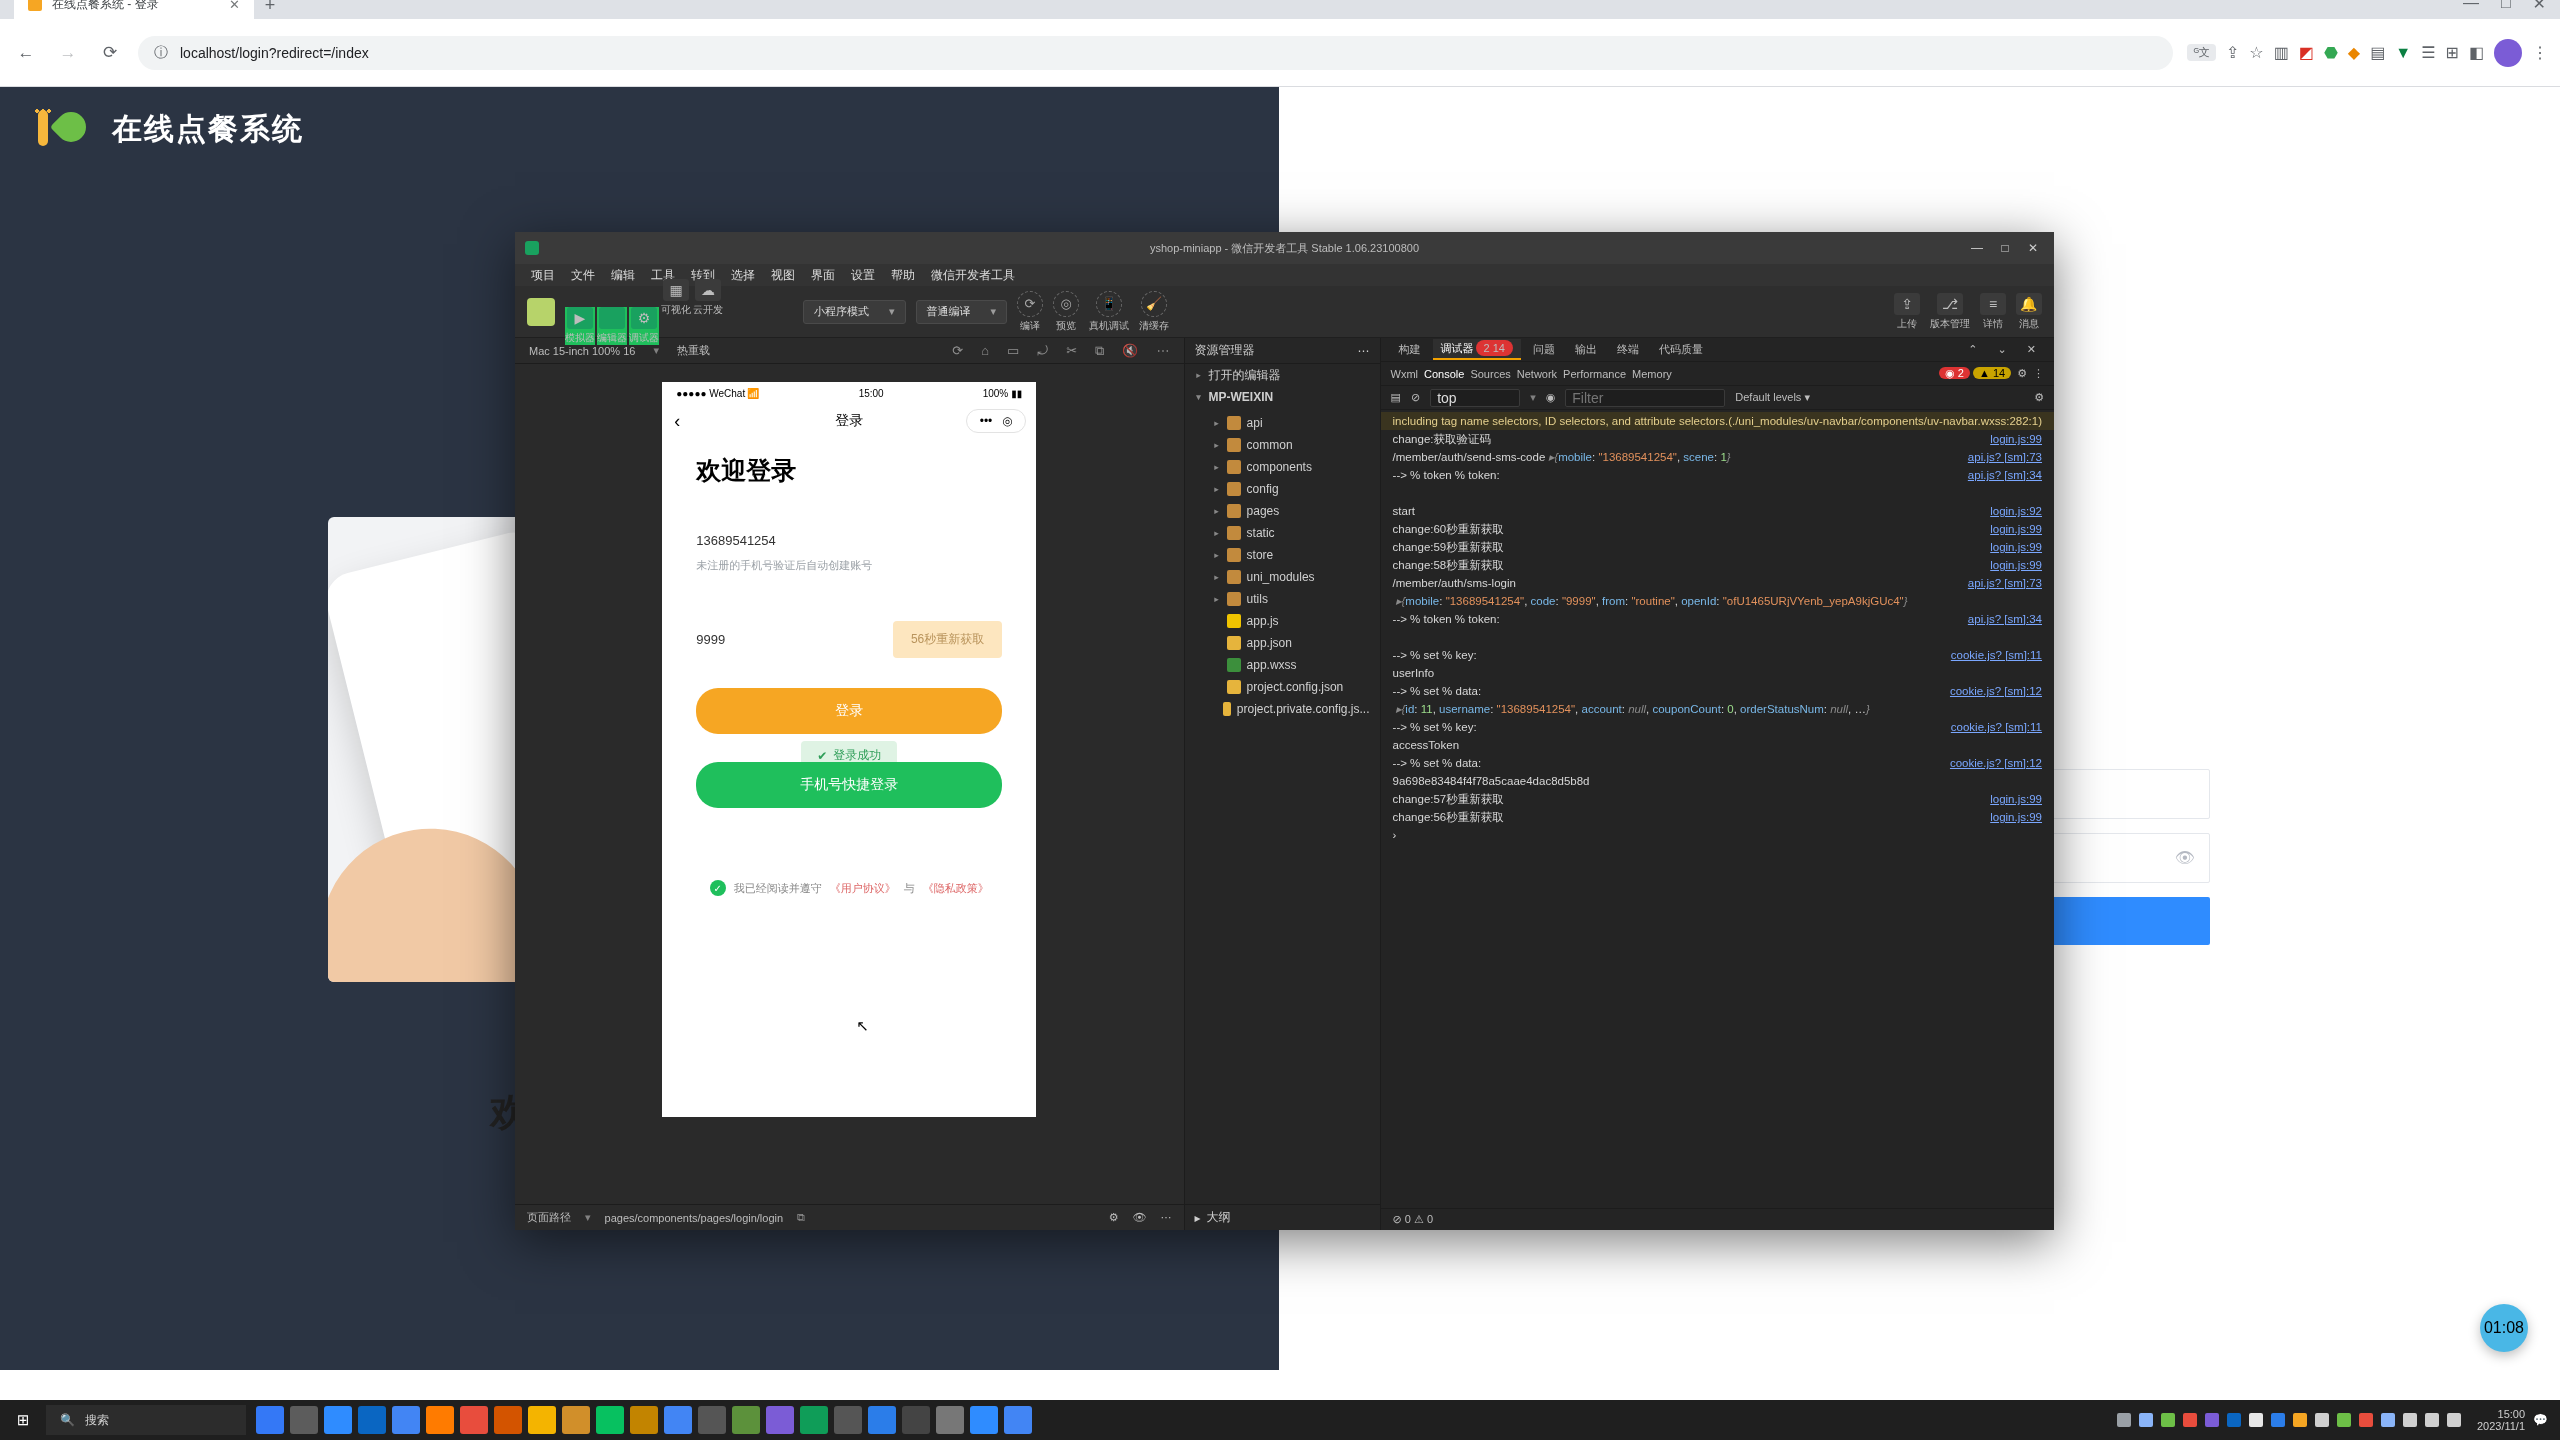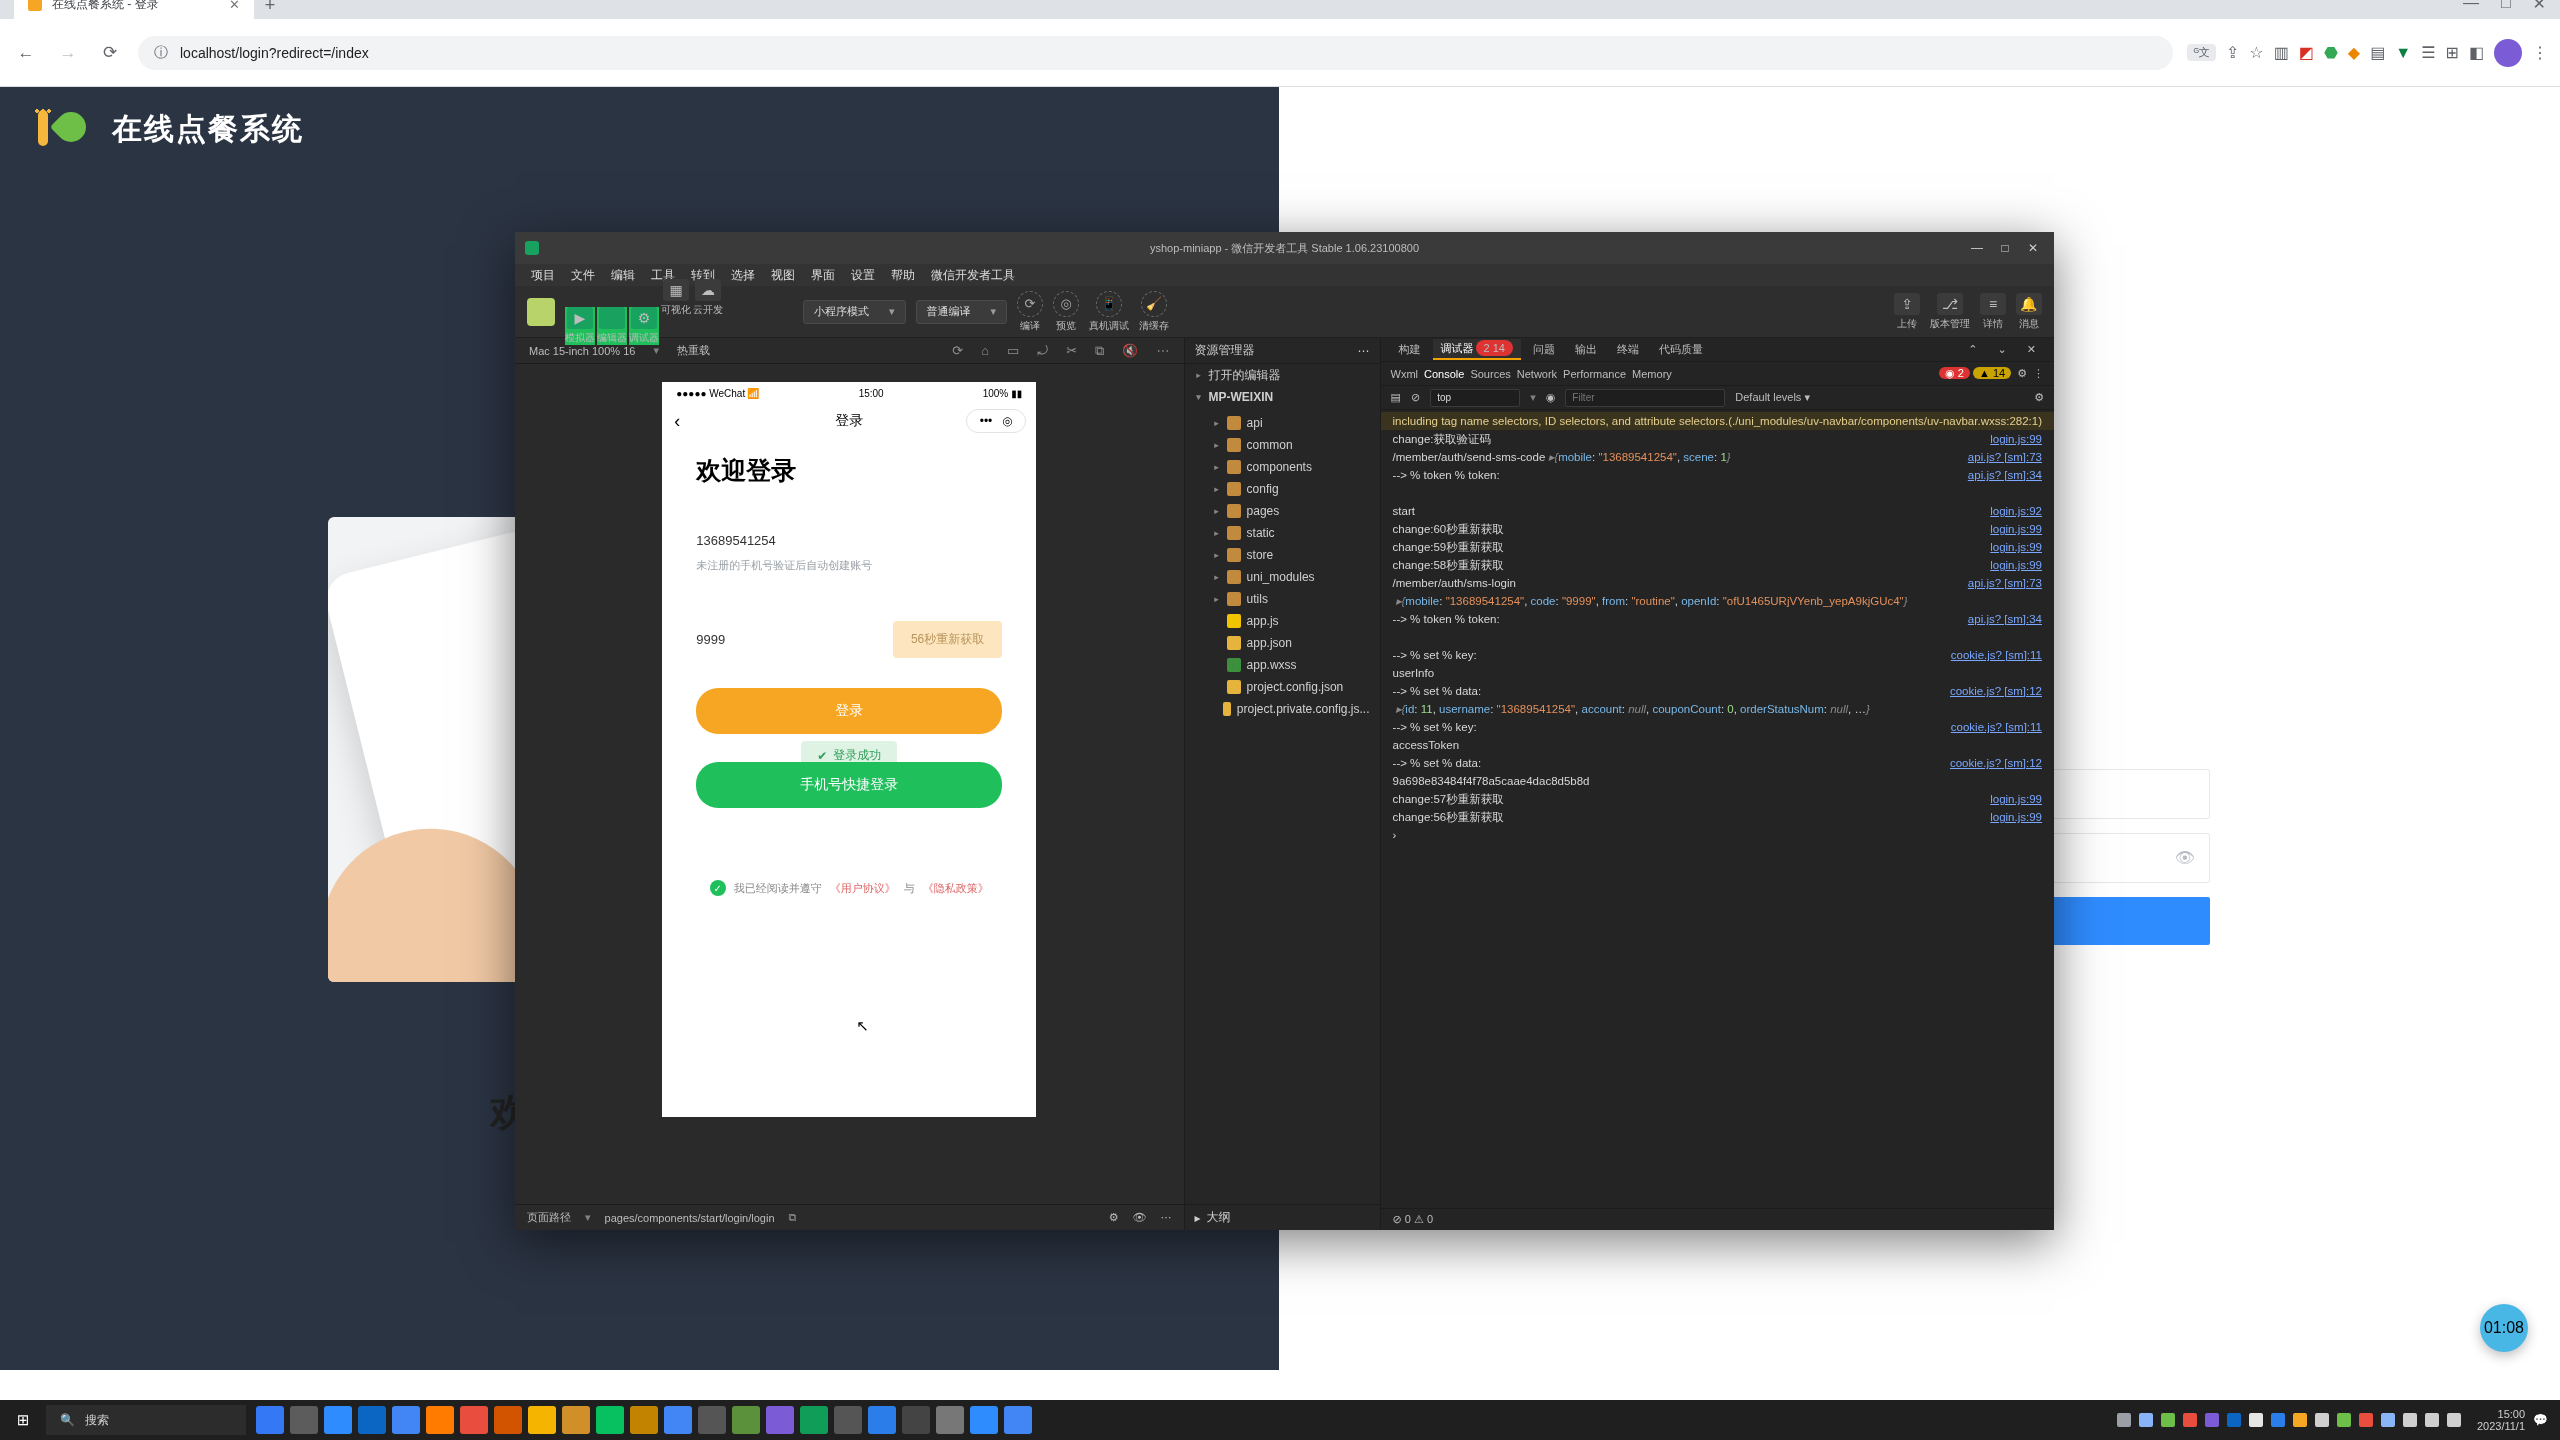--- a/index.html
+++ b/index.html
@@ -96,21 +96,21 @@
 
 #dev{flex:1;display:flex;flex-direction:column;background:#242424}
 #dev-tabs{height:24px;display:flex;align-items:center;gap:4px;padding:0 10px;border-bottom:1px solid #1c1c1c}
 #dev-tabs span{padding:2px 8px;color:#bdbdbd;font-size:11px}
 #dev-tabs .active{color:#fff;border-bottom:2px solid #f2a100;background:#2f2f2f}
 .badge{background:#d33;color:#fff;border-radius:8px;padding:0 6px;font-size:10px;margin-left:2px}
 #dev-tabs .grow{flex:1}
 #dev-sub{height:24px;display:flex;align-items:center;gap:6px;padding:0 10px;border-bottom:1px solid #1c1c1c;color:#bdbdbd;font-size:11px}
 #dev-sub .active{color:#fff}
 #dev-ctrl{height:24px;display:flex;align-items:center;gap:10px;padding:0 10px;border-bottom:1px solid #1c1c1c;color:#bdbdbd;font-size:11px}
-#dev-ctrl input{background:#1e1e1e;border:1px solid #3a3a3a;color:#ddd;height:18px;padding:0 6px;font-size:10px;border-radius:2px}
+#dev-ctrl input{background:#1e1e1e;border:1px solid #3a3a3a;color:#ddd;height:18px;padding:0 6px;font-size:14px;border-radius:2px}
 #dev-ctrl .top{width:90px}
 #dev-ctrl .filter{width:160px}
 #console{flex:1;overflow:auto;font-family:Consolas,Menlo,monospace;font-size:11.5px;line-height:18px;padding:2px 0}
 .crow{display:flex;padding:0 12px}
 .crow .msg{flex:1;white-space:pre;color:#d7d7d7}
 .crow .src{color:#7aa7ff;text-decoration:underline;padding-left:20px;white-space:nowrap}
 .tok-key{color:#9cdc8b}
 .tok-str{color:#e2915c}
 .tok-prop{color:#79b8e8}
 .tok-dim{color:#8a8a8a;font-style:italic}
@@ -348,21 +348,21 @@
               <a>《用户协议》</a>
               <span>与</span>
               <a>《隐私政策》</a>
             </div>
           </div>
         </div>
       </div>
       <div id="sim-footer">
         <span>页面路径</span>
           <span style="opacity:.6">▾</span>
-        <span>pages/components/start/login/login</span>
+        <span>pages/components/pages/login/login</span>
         <span style="opacity:.7">⧉</span>
         <span class="grow"></span>
         <span>⚙</span>
         <span>👁</span>
         <span>⋯</span>
       </div>
     </div>
 
     <div id="explorer">
       <div id="exp-h">

